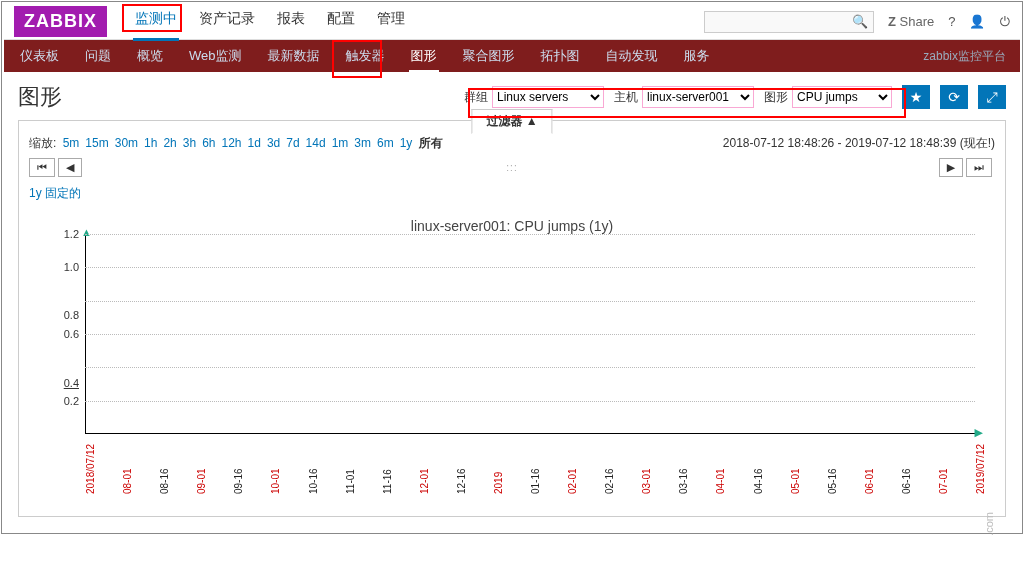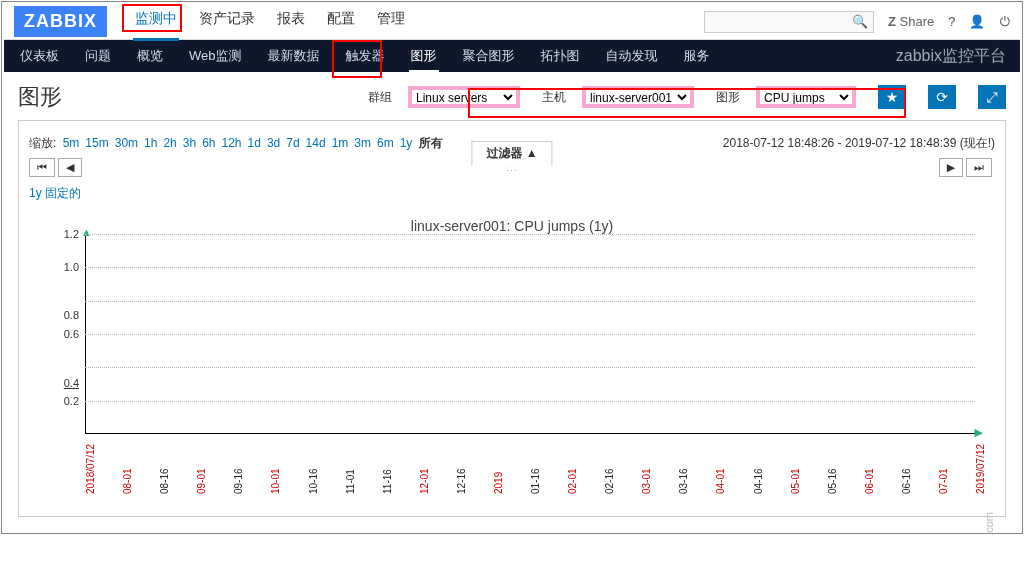--- a/index.html
+++ b/index.html
@@ -1,46 +1,46 @@
 <!DOCTYPE html>
 <html><head>
 <meta charset="utf-8">
 <style>
 * { box-sizing: border-box; margin: 0; padding: 0; }
 body { font-family: Arial, "Microsoft YaHei", sans-serif; font-size: 12px; background: #fff; color: #333; width: 1024px; }
 .outer { border: 1px solid #888; padding: 2px; width: 1022px; margin: 1px; }
 
 
 .topbar { display: flex; align-items: center; height: 36px; padding: 0 10px; border-bottom: 1px solid #ddd; }
-.logo { background: #3b82f6; color: #fff; font-weight: bold; font-size: 18px; padding: 5px 10px; letter-spacing: 1px; }
+.logo { background: #a21caf; color: #fff; font-weight: bold; font-size: 18px; padding: 5px 10px; letter-spacing: 1px; }
 .topnav { display: flex; gap: 18px; margin-left: 26px; font-size: 14px; color: #333; }
 .topnav a { cursor: pointer; padding: 7px 2px 10px; }
 .topnav a.active { color: #0275b8; border-bottom: 3px solid #0275b8; }
 .topright { margin-left: auto; display: flex; align-items: center; gap: 14px; color: #666; font-size: 13px; }
 .search { width: 170px; height: 22px; border: 1px solid #ccc; background: #f9f9f9; position: relative; }
 .search .mag { position: absolute; right: 4px; top: 2px; color: #888; }
 .icon { cursor: pointer; color: #555; }
 
 
-.subnav { background: #0f172a; color: #cde; display: flex; align-items: center; height: 32px; padding: 0 14px; font-size: 13px; }
+.subnav { background: #7f1d1d; color: #cde; display: flex; align-items: center; height: 32px; padding: 0 14px; font-size: 13px; }
 .subnav a { color: #cde; margin-right: 22px; cursor: pointer; padding: 7px 2px; }
 .subnav a.active { color: #fff; border-bottom: 3px solid #fff; }
-.subright { margin-left: auto; color: #9ab; font-size: 16px; }
+.subright { margin-left: auto; color: #9ab; font-size: 12px; }
 
 
 .pagehead { display: flex; align-items: center; padding: 10px 14px 8px; }
 .pagetitle { font-size: 22px; color: #333; }
-.selrow { margin-left: auto; display: flex; align-items: center; gap: 16px; font-size: 12px; }
+.selrow { margin-left: auto; display: flex; align-items: center; gap: 4px; font-size: 12px; }
 .selrow label { margin-left: 6px; }
-.selrow select { height: 22px; font-size: 12px; border: 4px solid #f9a8d4; background: #fff; }
+.selrow select { height: 22px; font-size: 12px; border: 1px solid #f9a8d4; background: #fff; }
 .btnsq { width: 28px; height: 24px; background: #0275b8; color: #fff; display: inline-flex; align-items: center; justify-content: center; cursor: pointer; margin-left: 6px; font-size: 14px; }
 
 
 .panel { margin: 0 14px 14px; border: 1px solid #ccc; position: relative; }
-.filtertab { position: absolute; top: -12px; left: 50%; transform: translateX(-50%); background: #fff; border: 1px solid #ccc; border-bottom: 1px solid #fff; padding: 3px 14px; font-size: 12px; font-weight: bold; margin-top: 32px; }
+.filtertab { position: absolute; top: -12px; left: 50%; transform: translateX(-50%); background: #fff; border: 1px solid #ccc; border-bottom: 1px solid #fff; padding: 3px 14px; font-size: 12px; font-weight: bold; }
 .filterbody { padding: 14px 10px 8px; }
 .zoomrow { display: flex; justify-content: space-between; font-size: 12px; margin-bottom: 6px; }
 .zoomrow .links a { color: #0275b8; margin: 0 3px; cursor: pointer; }
 .zoomrow .links span { color: #333; }
 .navrow { display: flex; align-items: center; margin-bottom: 8px; }
 .navbtn { border: 1px solid #aaa; background: #fff; padding: 2px 7px; cursor: pointer; margin-right: 3px; font-size: 11px; }
 .dots { flex: 1; text-align: center; color: #aaa; font-size: 10px; letter-spacing: 1px; }
 .stepsrow { font-size: 12px; color: #0275b8; display: flex; justify-content: space-between; }
 .stepsrow a { margin: 0 3px; cursor: pointer; color: #0275b8; }
 .stepsrow span { color: #333; }

